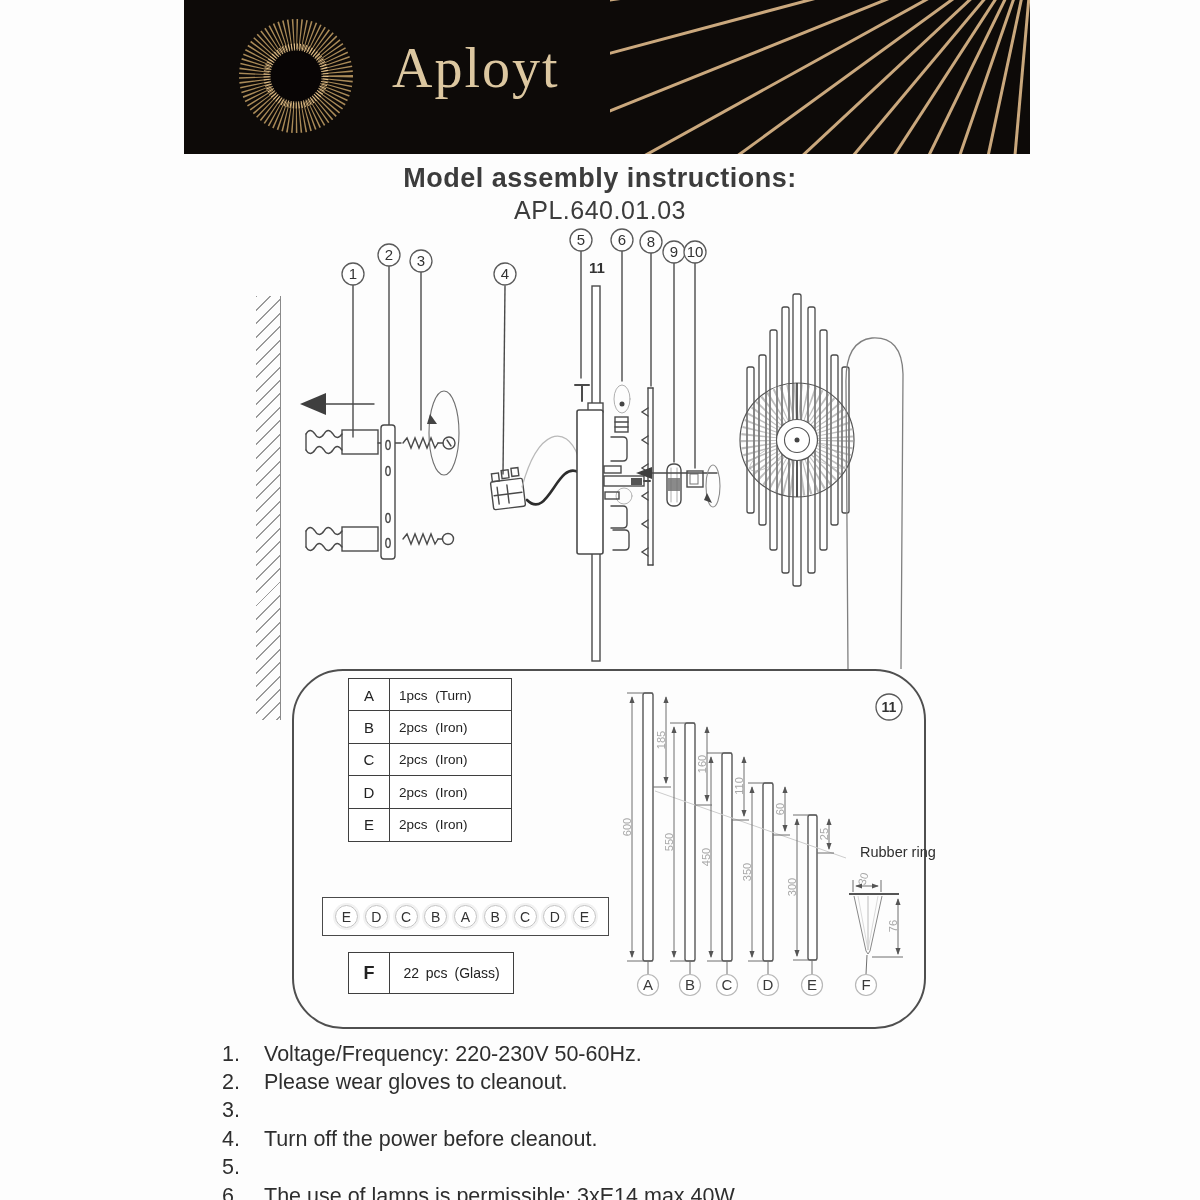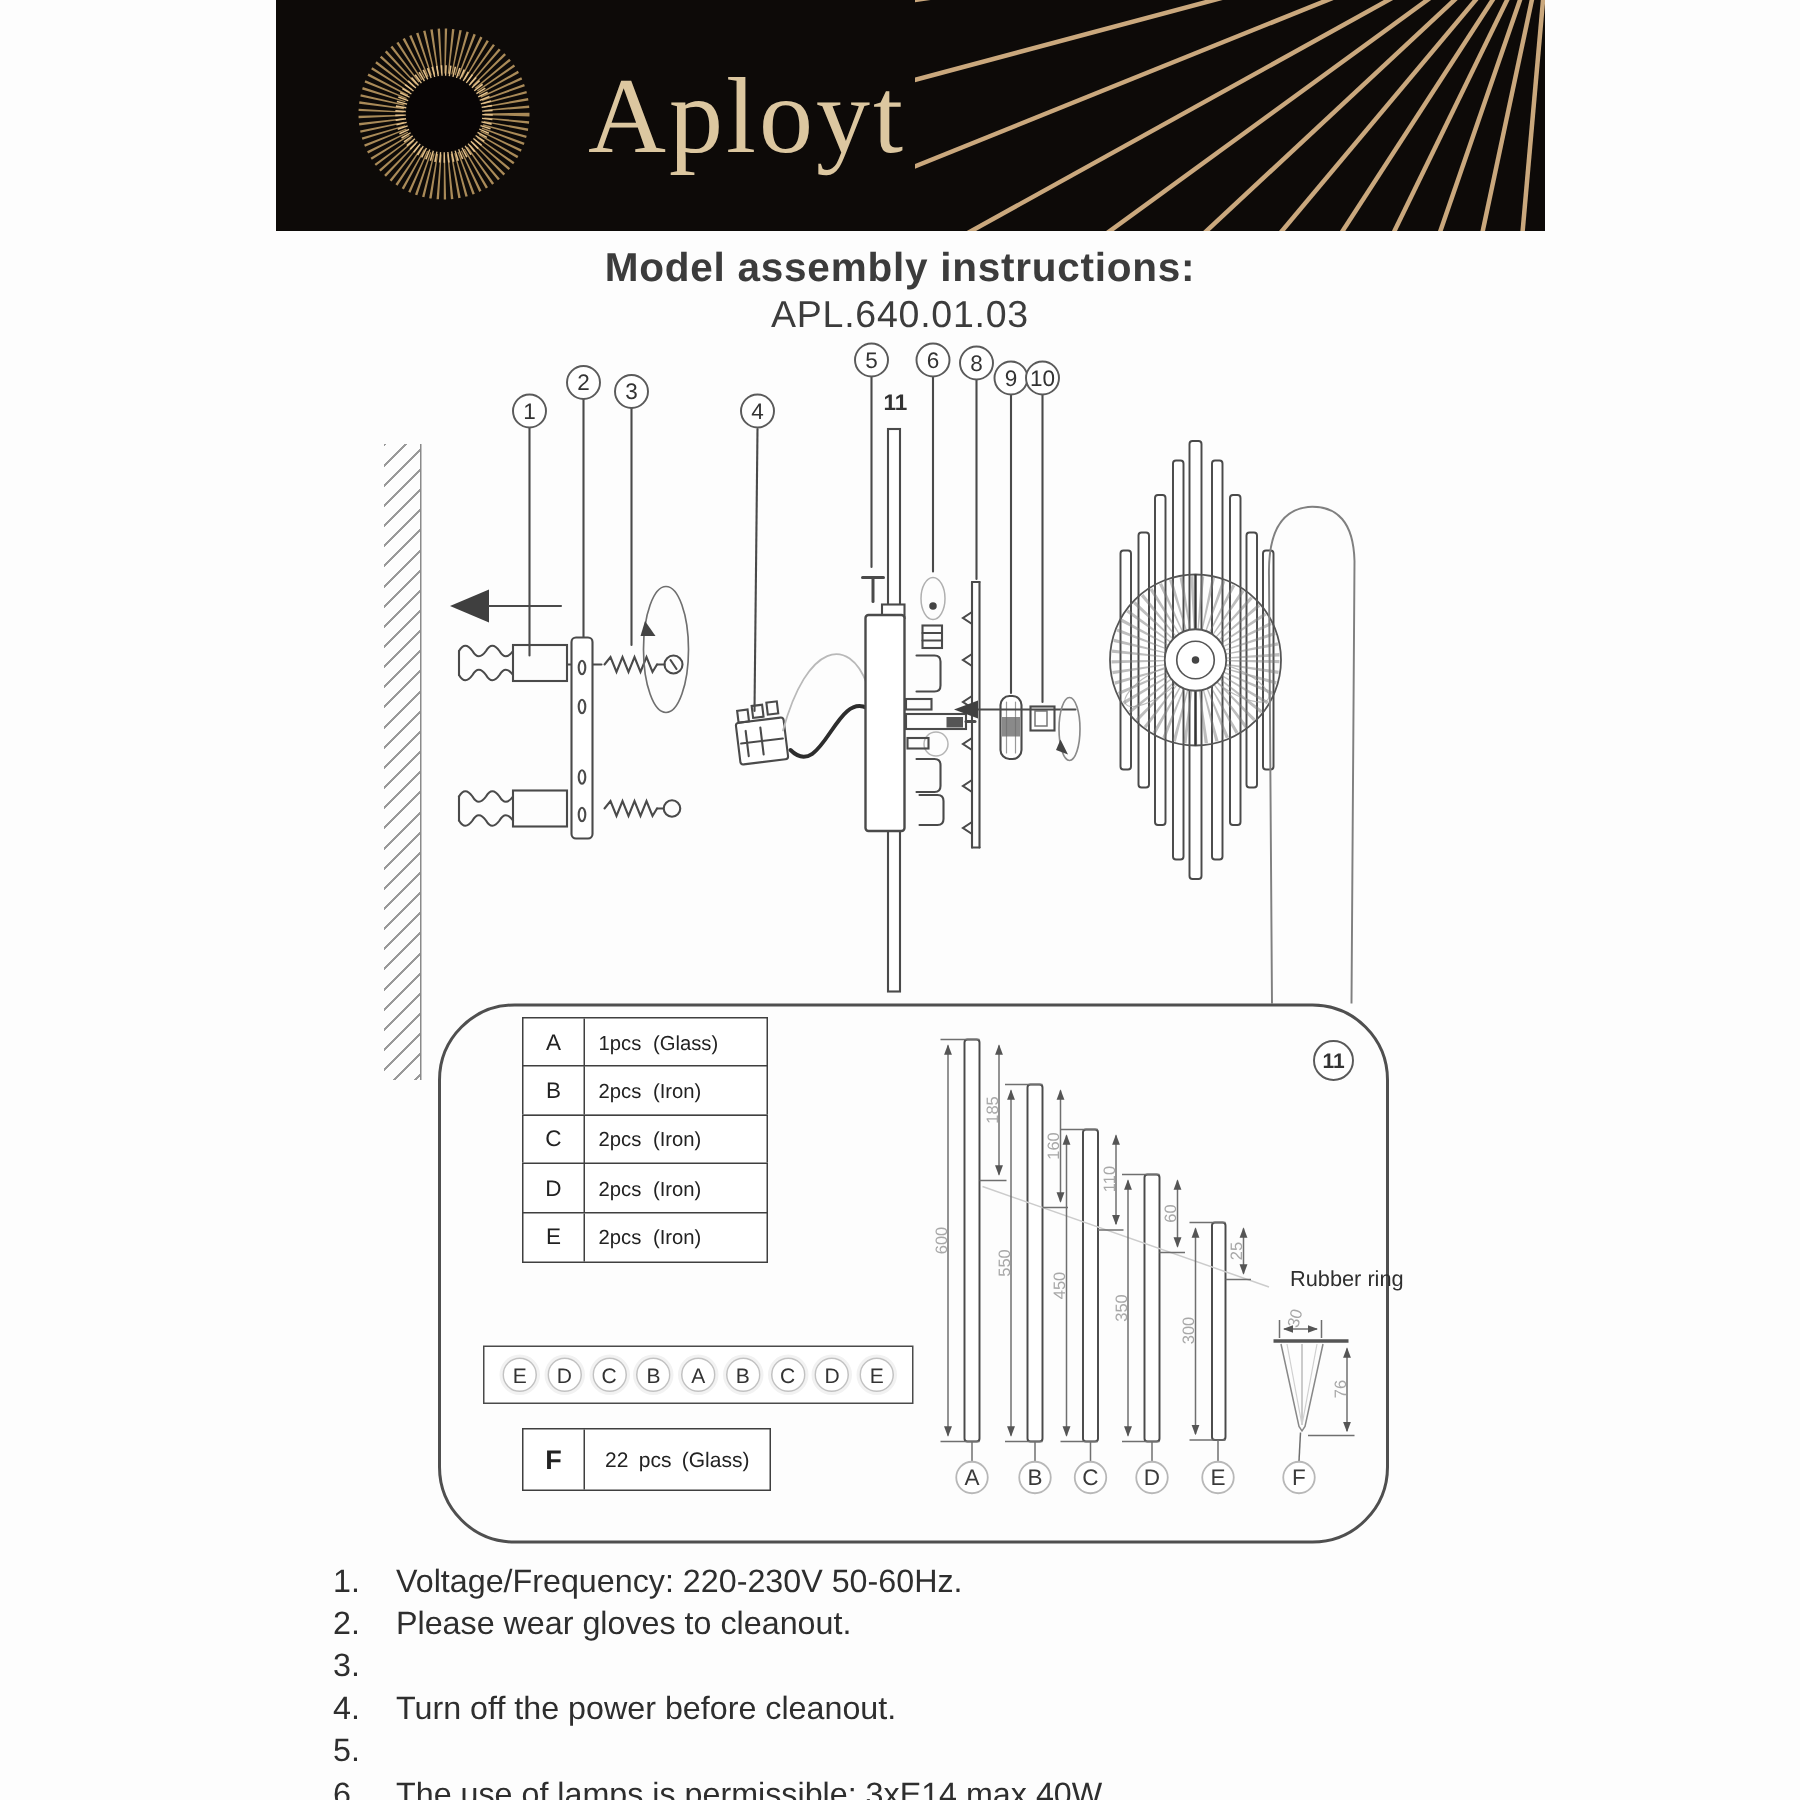--- a/index.html
+++ b/index.html
@@ -2,21 +2,21 @@
 <html><head>
 <meta charset="utf-8">
 <style>
   html,body{margin:0;padding:0;background:#ffffff;}
   .page{position:relative;width:1200px;height:1200px;background:#fdfdfd;overflow:hidden;
         font-family:"Liberation Sans",sans-serif;}
   
   .banner{position:absolute;left:184px;top:0;width:846px;height:154px;background:#0d0a08;overflow:hidden;}
   .logo{position:absolute;left:48px;top:10px;}
   .wordmark{position:absolute;left:208px;top:36px;font-family:"Liberation Serif",serif;
-            font-size:72px;font-weight:400;color:#dcc7a0;letter-spacing:2px;}
+            font-size:56px;font-weight:400;color:#dcc7a0;letter-spacing:2px;}
   .rays{position:absolute;left:426px;top:0;}
   
   .title-block{position:absolute;left:0;top:162px;width:1200px;text-align:center;color:#3c3c3c;}
   .title-block .t1{font-size:27px;font-weight:700;letter-spacing:.5px;line-height:33px;}
   .title-block .t2{font-size:25px;font-weight:500;letter-spacing:.5px;line-height:30px;}
   
   .hatch{position:absolute;left:256px;top:296px;width:24px;height:424px;
          background:repeating-linear-gradient(135deg,#9a9a9a 0 1.4px,transparent 1.4px 9.5px);
          border-right:1.6px solid #8a8a8a;}
   
@@ -356,21 +356,21 @@
       <text x="727" y="990">C</text>
       <text x="768" y="990">D</text>
       <text x="812" y="990">E</text>
       <text x="866" y="990">F</text>
     </g>
   </svg>
 
   <div class="ptable">
     <div class="prow">
       <div class="pkey">A</div>
-      <div class="pqty">1pcs (Glass)</div>
+      <div class="pqty">1pcs (Turn)</div>
     </div>
     <div class="prow">
       <div class="pkey">B</div>
       <div class="pqty">2pcs (Iron)</div>
     </div>
     <div class="prow">
       <div class="pkey">C</div>
       <div class="pqty">2pcs (Iron)</div>
     </div>
     <div class="prow">

